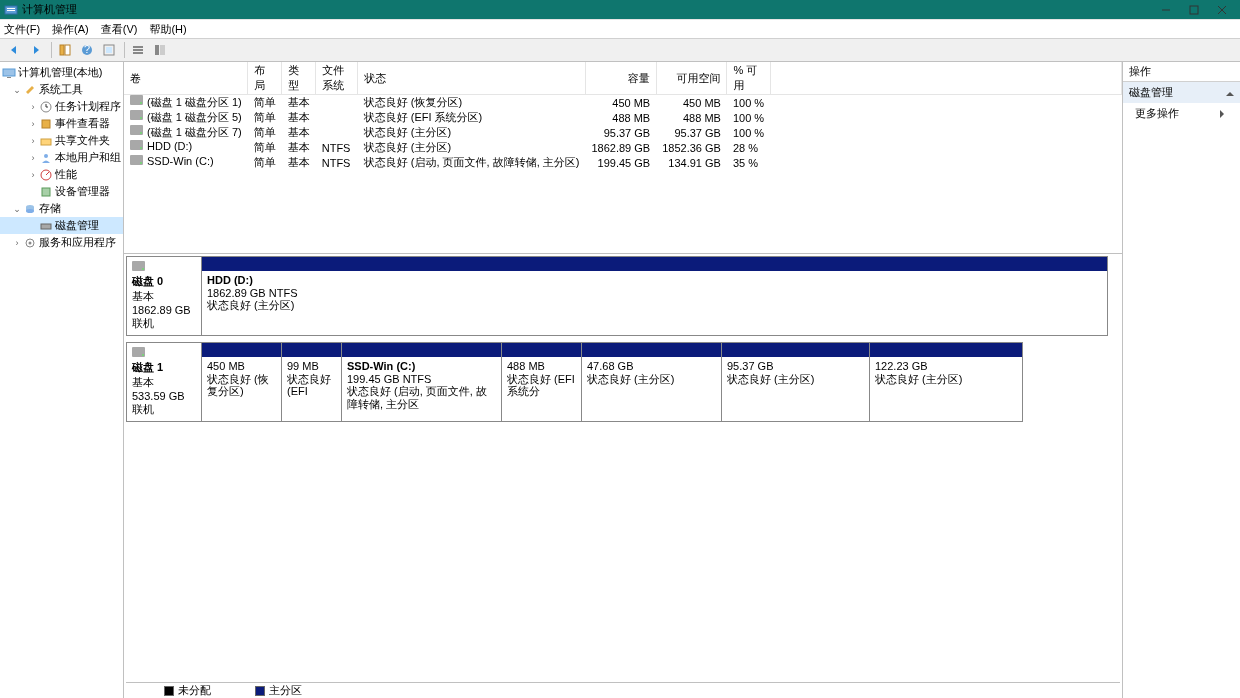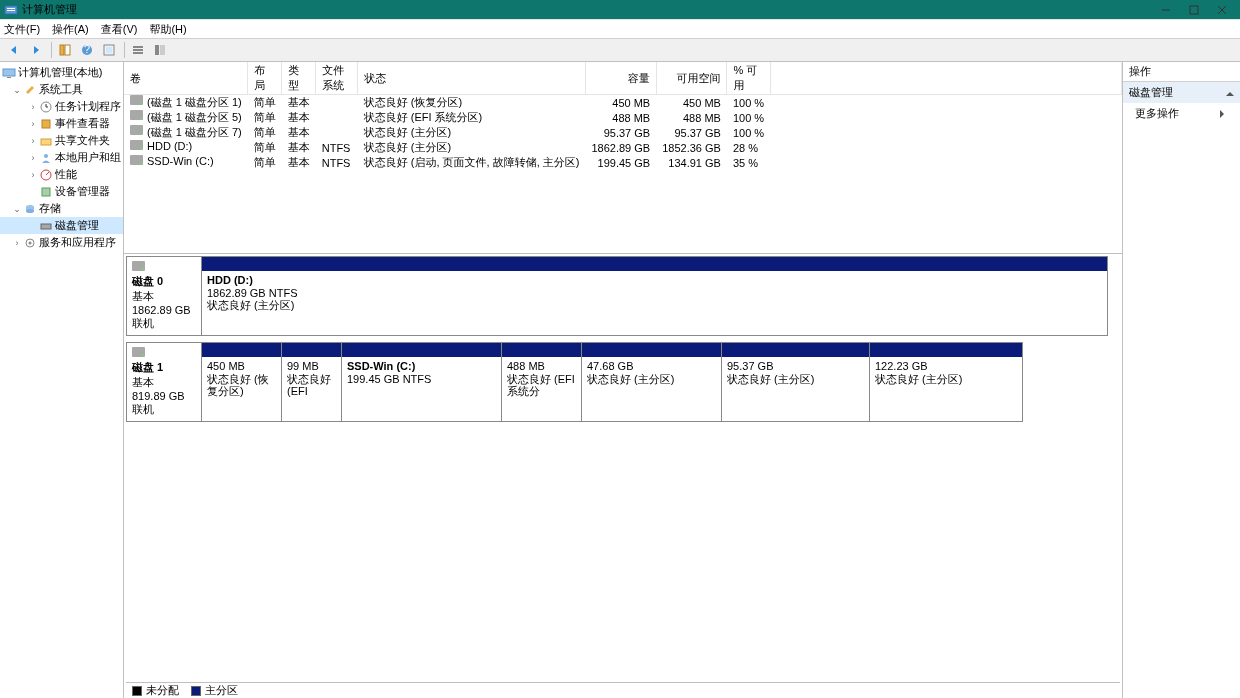--- a/index.html
+++ b/index.html
@@ -43,21 +43,21 @@
 .disk-info { width: 76px; border: 1px solid #888; padding: 4px 5px; display: flex; flex-direction: column; }
 .disk-info .dicon { margin-bottom: 1px; }
 .disk-info .dname { font-weight: bold; }
 .disk-parts { flex: 1; display: flex; }
 .part { border: 1px solid #888; border-left: none; display: flex; flex-direction: column; overflow: hidden; }
 .part-header { height: 14px; background: #0b1b7a; }
 .part-body { flex: 1; padding: 3px 5px; font-size: 11px; line-height: 1.15; }
 .part-body .pname { font-weight: bold; }
 
 .legend { position: absolute; bottom: 0; left: 126px; right: 120px; height: 16px; border-top: 1px solid #c0c0c0; background: #fff; display: flex; align-items: center; padding: 0 6px; }
-.legend-item { display: flex; align-items: center; margin-right: 12px; }
+.legend-item { display: flex; align-items: center; margin-right: 12px; margin-left: 32px; }
 .legend-swatch { width: 10px; height: 10px; margin-right: 4px; border: 1px solid #666; }
 
 .actions { width: 118px; border-left: 1px solid #c0c0c0; display: flex; flex-direction: column; }
 .actions-header { padding: 2px 6px; border-bottom: 1px solid #d0d0d0; background: #fff; }
 .actions-group { padding: 3px 6px; background: #e7eff8; display: flex; align-items: center; justify-content: space-between; }
 .actions-group .arrow { border: 4px solid transparent; border-bottom-color: #555; width: 0; height: 0; margin-bottom: 2px; }
 .actions-sub { padding: 3px 12px; display: flex; align-items: center; justify-content: space-between; }
 .actions-sub .rarr { border: 4px solid transparent; border-left-color: #555; width: 0; height: 0; }
 
 th.r, td.r { text-align: right; }
@@ -367,21 +367,21 @@
                 <div>状态良好 (主分区)</div>
               </div>
             </div>
           </div>
         </div>
         <div class="disk-row">
           <div class="disk-info">
             <span class="dicon"><span class="drive-icon"></span></span>
             <span class="dname">磁盘 1</span>
             <span>基本</span>
-            <span>819.89 GB</span>
+            <span>533.59 GB</span>
             <span>联机</span>
           </div>
           <div class="disk-parts">
             <div class="part" style="width: 80px;">
               <div class="part-header"></div>
               <div class="part-body">
                 <div>450 MB</div>
                 <div>状态良好 (恢复分区)</div>
               </div>
             </div>
@@ -390,20 +390,21 @@
               <div class="part-body">
                 <div>99 MB</div>
                 <div>状态良好 (EFI</div>
               </div>
             </div>
             <div class="part" style="width: 160px;">
               <div class="part-header"></div>
               <div class="part-body">
                 <div class="pname">SSD-Win  (C:)</div>
                 <div>199.45 GB NTFS</div>
+                <div>状态良好 (启动, 页面文件, 故障转储, 主分区</div>
               </div>
             </div>
             <div class="part" style="width: 80px;">
               <div class="part-header"></div>
               <div class="part-body">
                 <div>488 MB</div>
                 <div>状态良好 (EFI 系统分</div>
               </div>
             </div>
             <div class="part" style="width: 140px;">

